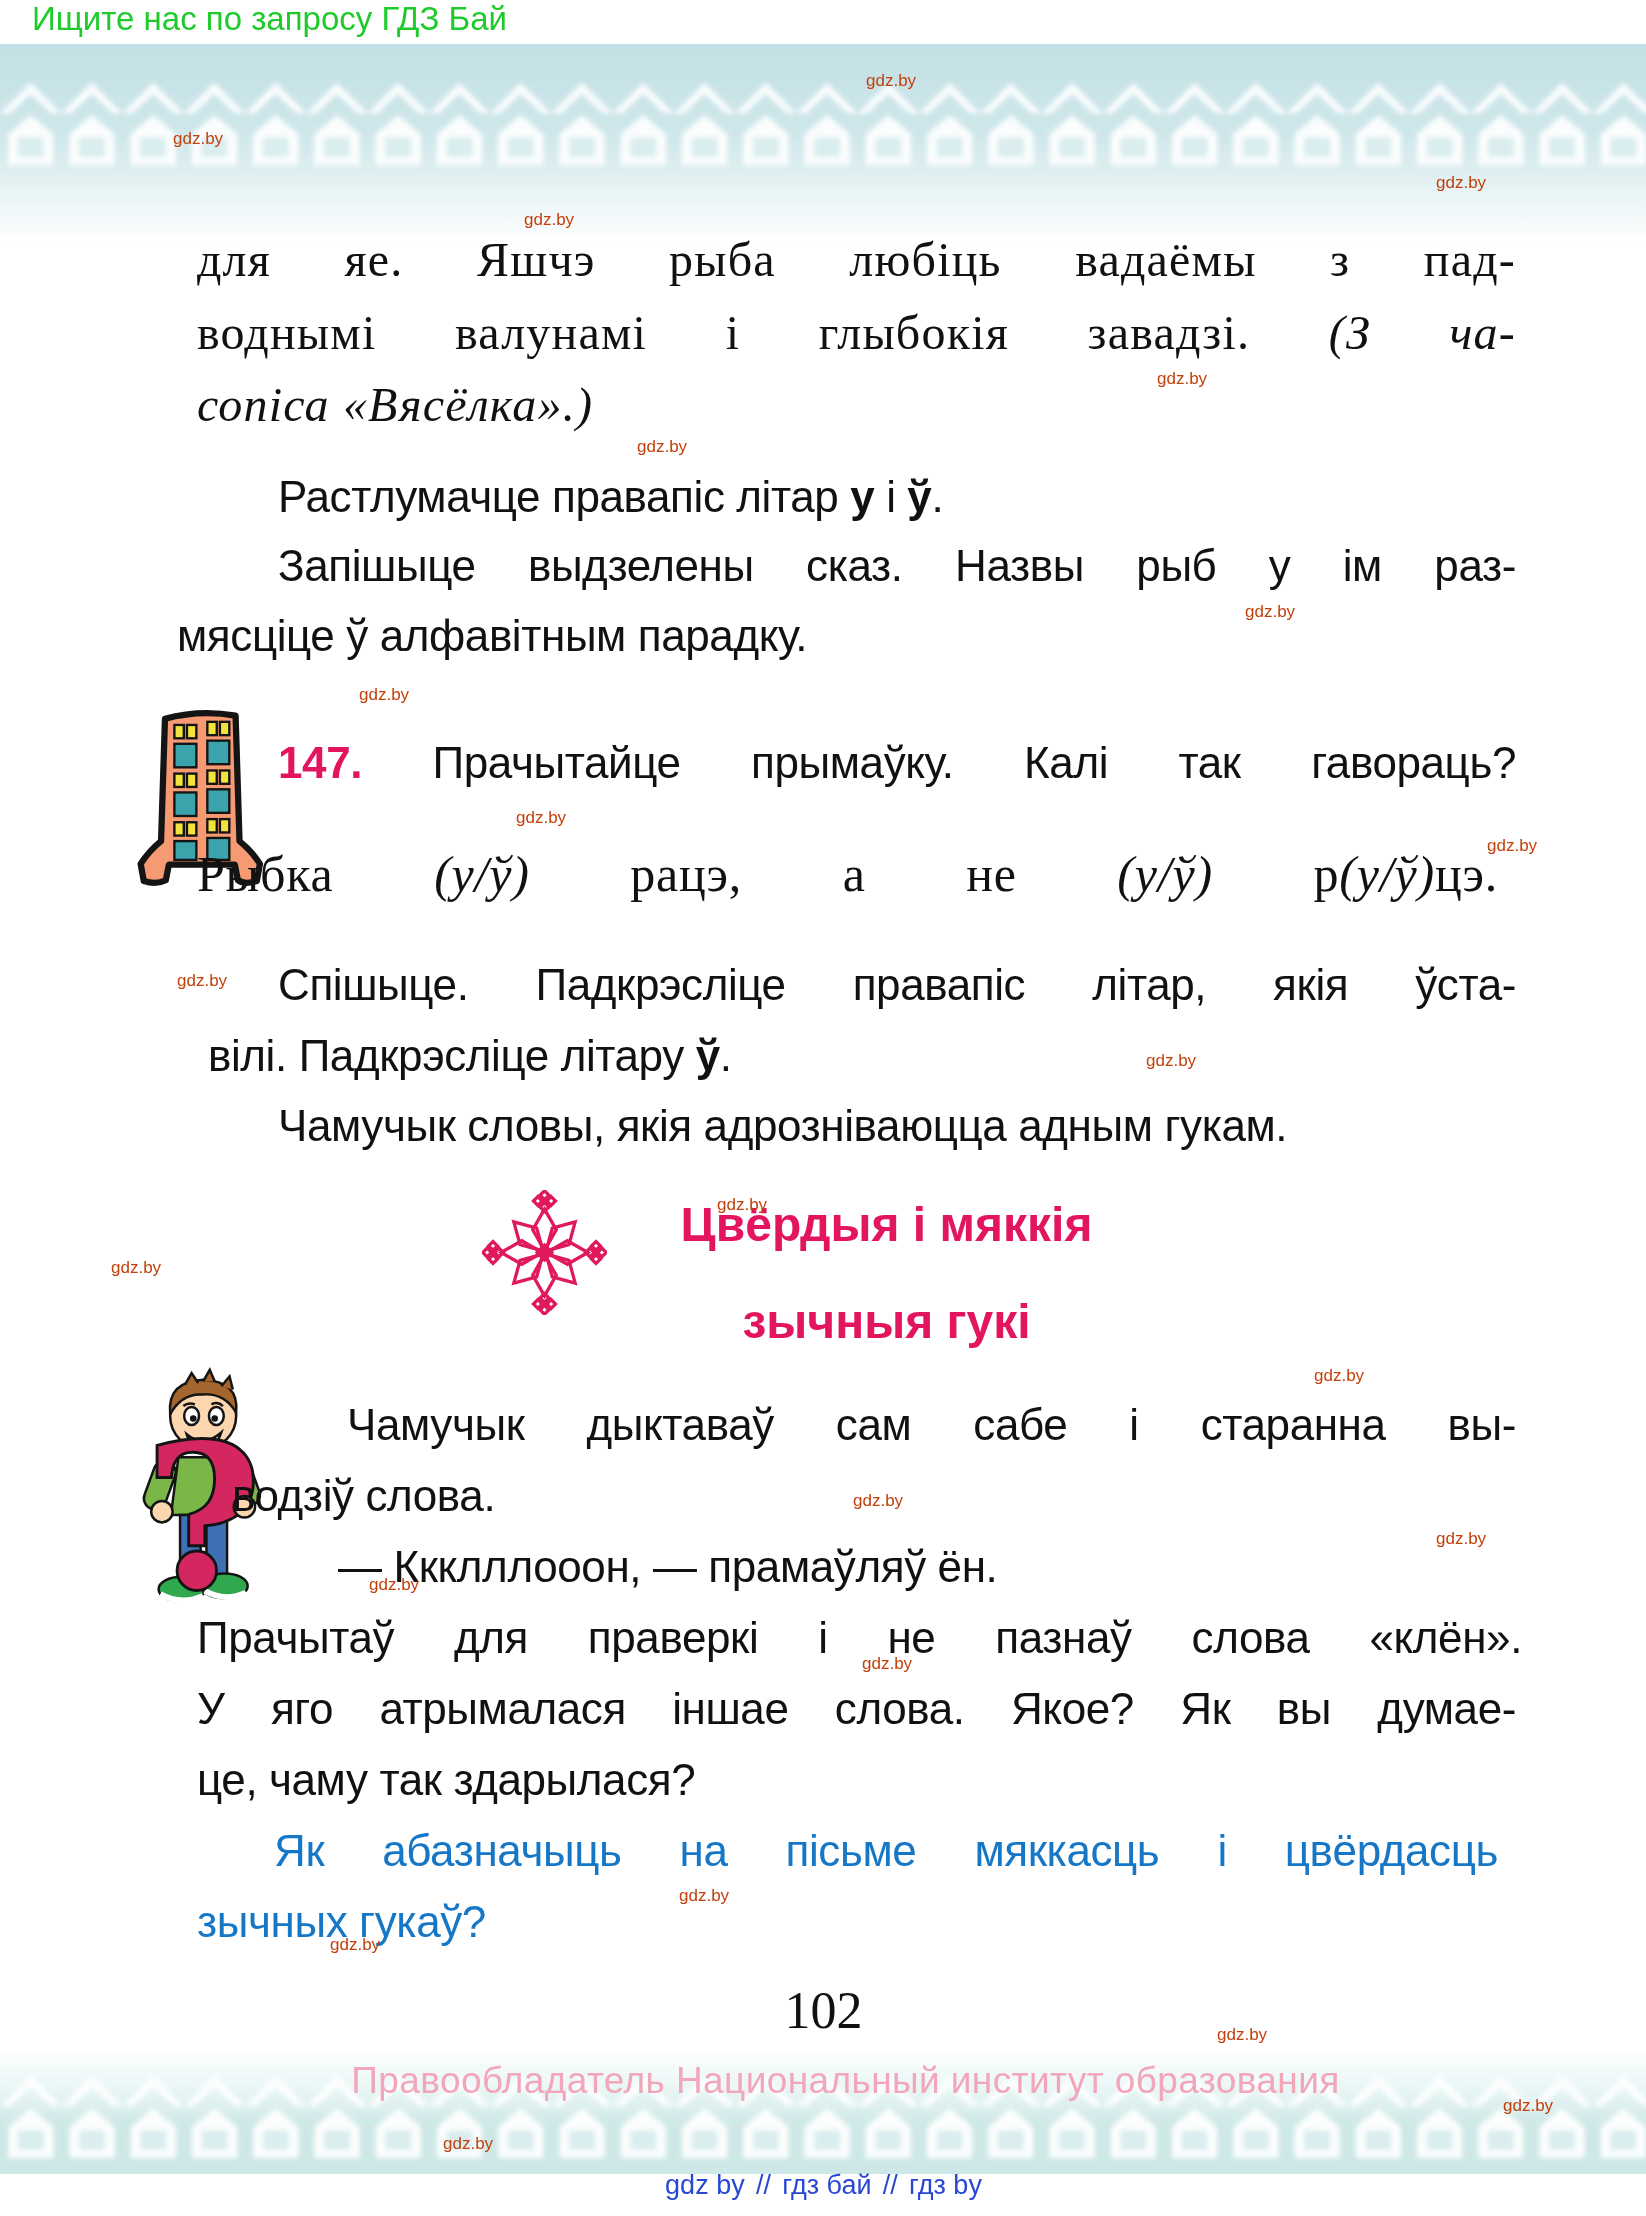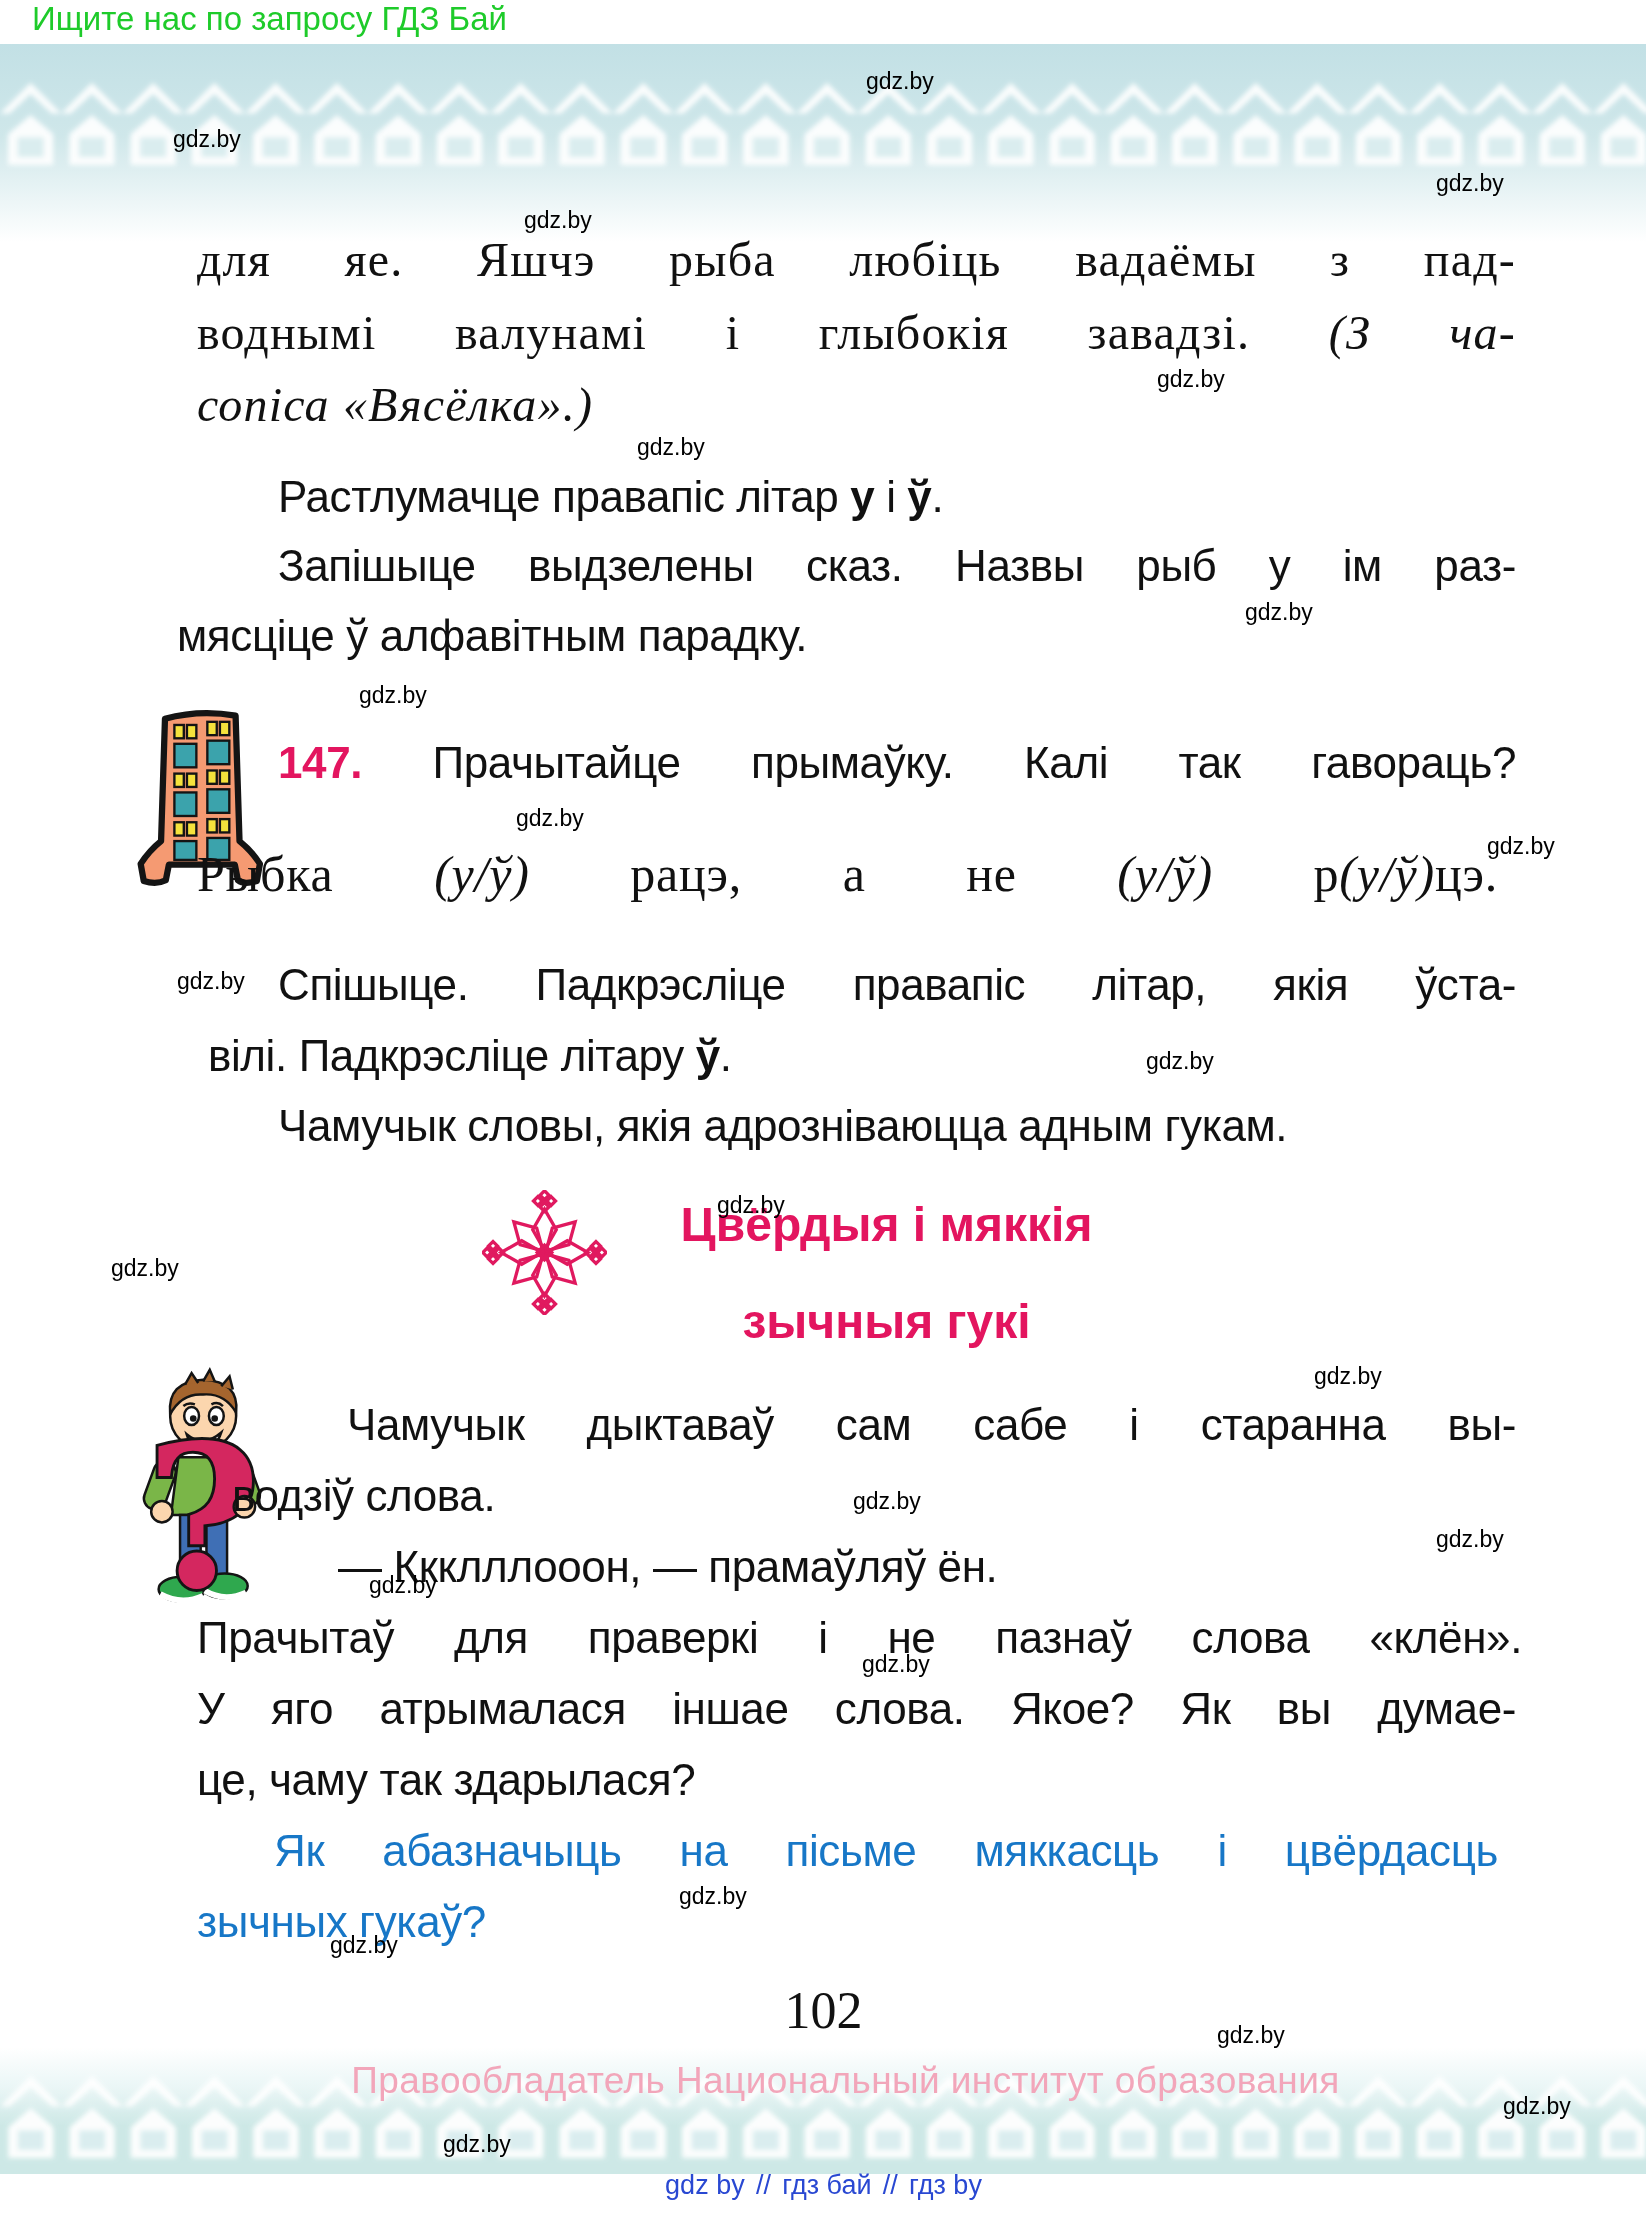--- a/index.html
+++ b/index.html
@@ -27,21 +27,21 @@
   .hdr-band svg{position:absolute;top:0;left:0;filter:blur(2.4px);opacity:.92;}
   .ftr-band{top:2047px;left:0;width:1647px;height:127px;
     background:linear-gradient(180deg,rgba(255,255,255,0) 0%,#eaf6f6 32%,#cde8e6 62%,#cde8e6 100%);}
   .ftr-band svg{position:absolute;top:-9.7px;left:0;filter:blur(2.4px);opacity:.95;}
   .heading{font-weight:bold;font-size:48px;line-height:69px;color:var(--accent-pink);text-align:center;letter-spacing:0;}
   .ex-num{font-weight:bold;color:var(--accent-pink);}
   .page-num{font-family:"Liberation Serif",serif;font-size:52px;line-height:56px;text-align:center;}
   .copyright{text-align:center;font-size:37px;line-height:47px;color:var(--copyright-pink);letter-spacing:0.4px;padding-left:44px;}
   .links{text-align:center;font-size:27px;line-height:35px;color:var(--link-blue);}
   .links .sep{margin:0 11.3px;}
-  .wm{position:absolute;font-family:"Liberation Sans",sans-serif;font-size:23px;line-height:24px;color:#000000;white-space:nowrap;}
+  .wm{position:absolute;font-family:"Liberation Sans",sans-serif;font-size:17px;line-height:24px;color:#c2410c;white-space:nowrap;}
 </style>
 </head>
 <body>
 
 <div class="page">
 
   <div class="abs banner">Ищите нас по запросу ГДЗ Бай</div>
 
   <div class="abs hdr-band">
     <svg width="1717" height="242" viewBox="0 0 2130 300">

